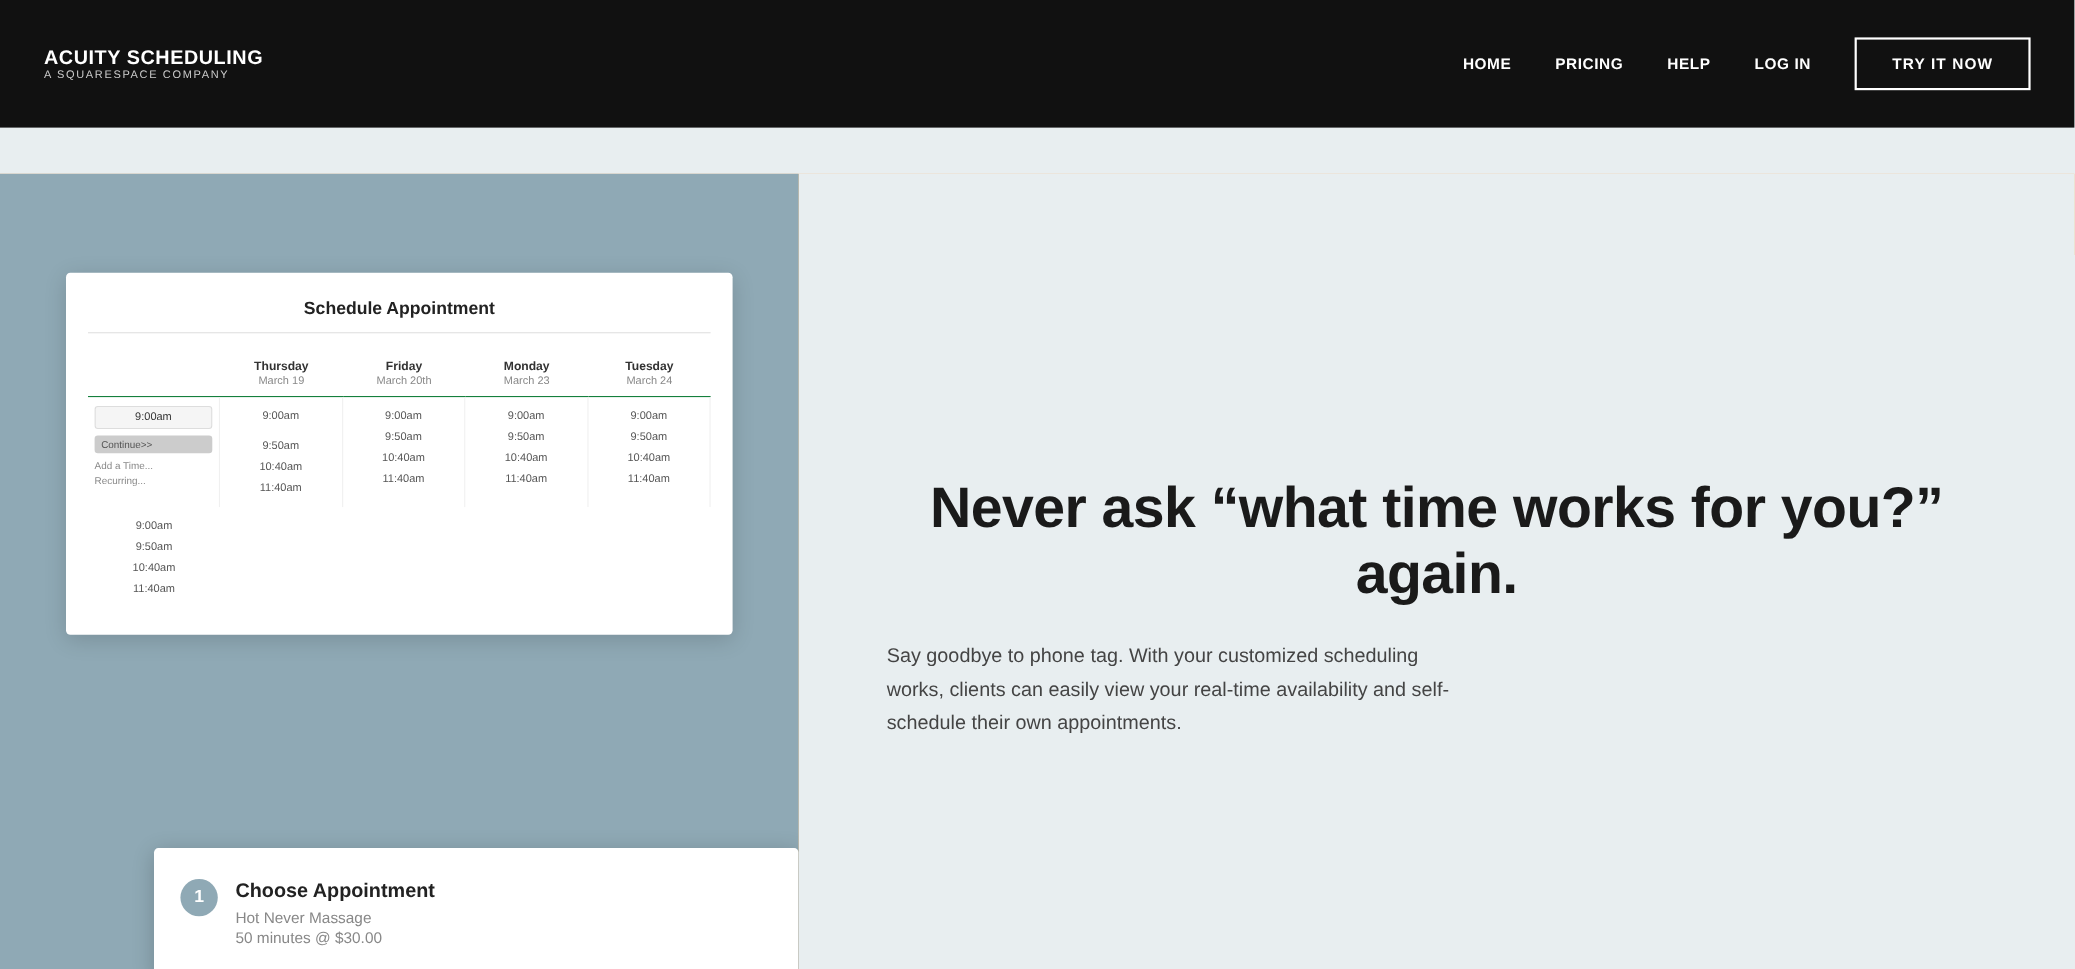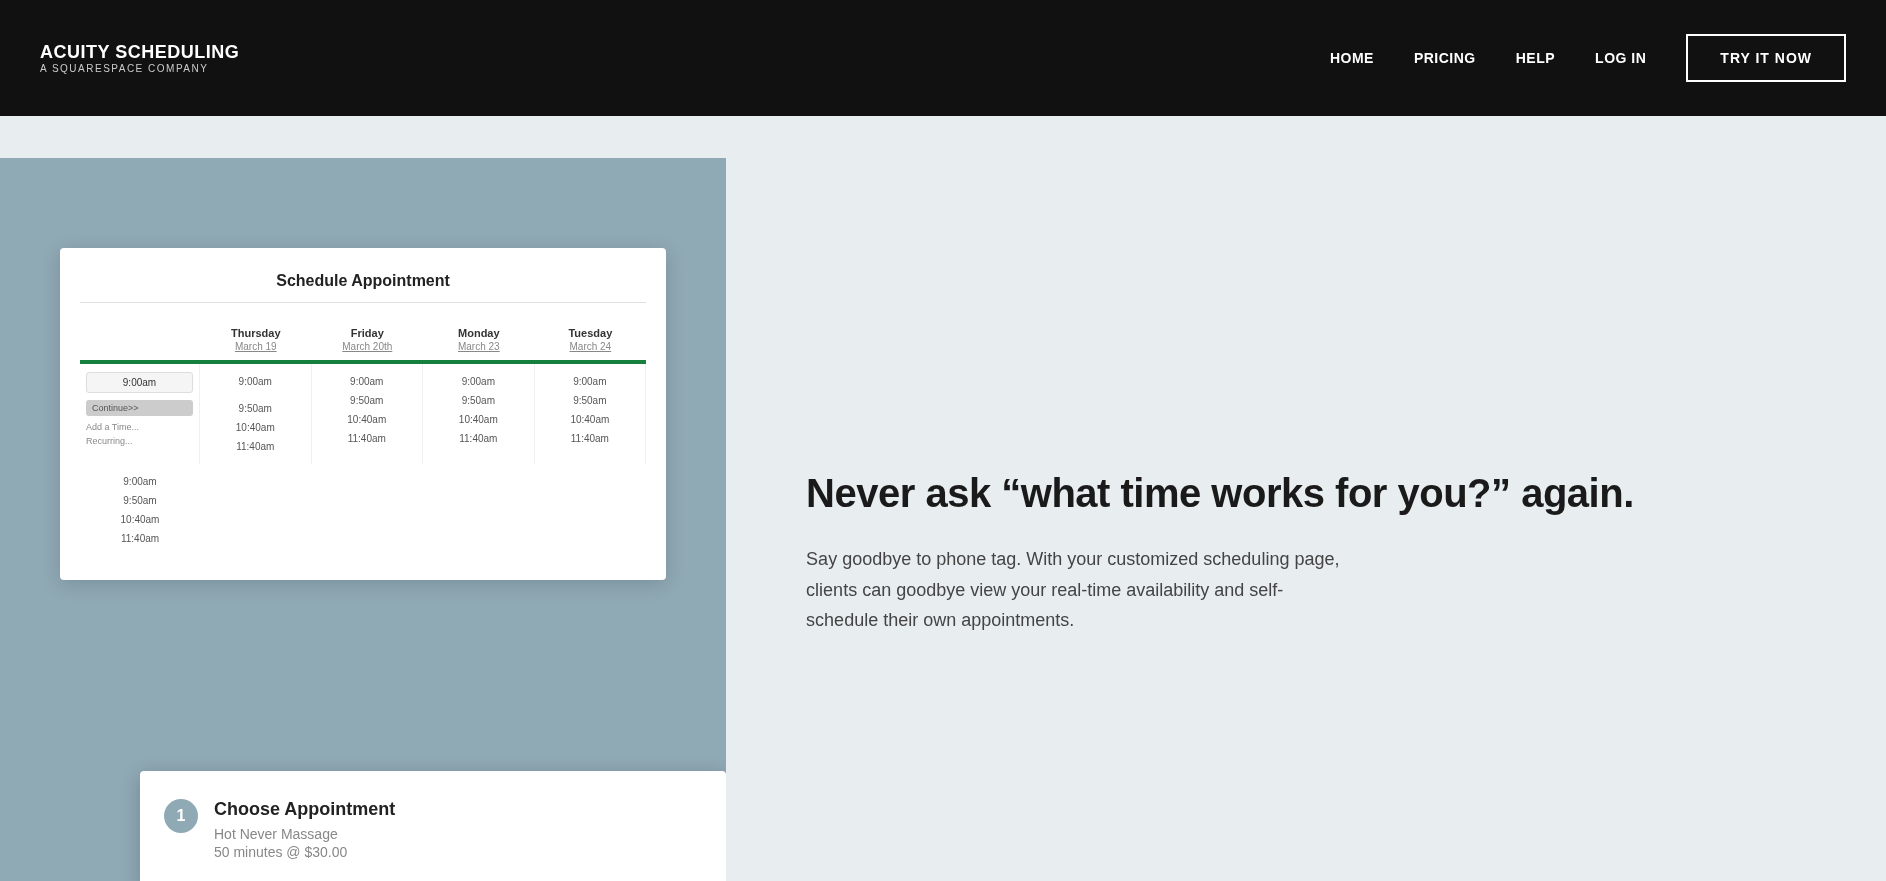--- a/index.html
+++ b/index.html
@@ -91,32 +91,31 @@
       border-bottom: 1px solid #e0e0e0;
     }
     .schedule-cols {
       display: grid;
       grid-template-columns: 120px repeat(4, 1fr);
       gap: 0;
     }
     .schedule-header {
       text-align: center;
       padding: 8px 4px;
-      border-bottom: 4px solid #15803d;
+      border-bottom: 1px solid #15803d;
     }
     .schedule-header .day-name {
       font-size: 11px;
       font-weight: 600;
       color: #333;
     }
     .schedule-header .day-date {
       font-size: 10px;
       color: #888;
       margin-top: 2px;
-      text-decoration: underline;
     }
     .schedule-col {
       border-right: 1px solid #f0f0f0;
       padding: 8px 4px;
     }
     .schedule-col:last-child { border-right: none; }
     .time-slot {
       text-align: center;
       font-size: 10px;
       color: #555;
@@ -201,21 +200,21 @@
     
     .hero-right {
       flex: 1;
       background: #e8eef0;
       display: flex;
       align-items: center;
       padding: 60px 80px;
     }
     .hero-text {}
     .hero-headline {
-      font-size: 40px;
+      font-size: 52px;
       font-weight: 800;
       color: #1a1a1a;
       line-height: 1.15;
       margin-bottom: 28px;
       letter-spacing: -0.5px;
       text-align: center;
     }
     .hero-subtext {
       font-size: 18px;
       color: #444;
@@ -318,17 +317,17 @@
         <div class="choose-service">Hot Never Massage</div>
         <div class="choose-details">50 minutes @ $30.00</div>
       </div>
     </div>
 
   </div>
 
   <div class="hero-right">
     <div class="hero-text">
       <h1 class="hero-headline">Never ask “what time works for you?” again.</h1>
-      <p class="hero-subtext">Say goodbye to phone tag. With your customized scheduling page, clients can goodbye view your real-time availability and self-schedule their own appointments.</p>
+      <p class="hero-subtext">Say goodbye to phone tag. With your customized scheduling works, clients can easily view your real-time availability and self-schedule their own appointments.</p>
     </div>
   </div>
 
 </div>
 
 </body></html>

